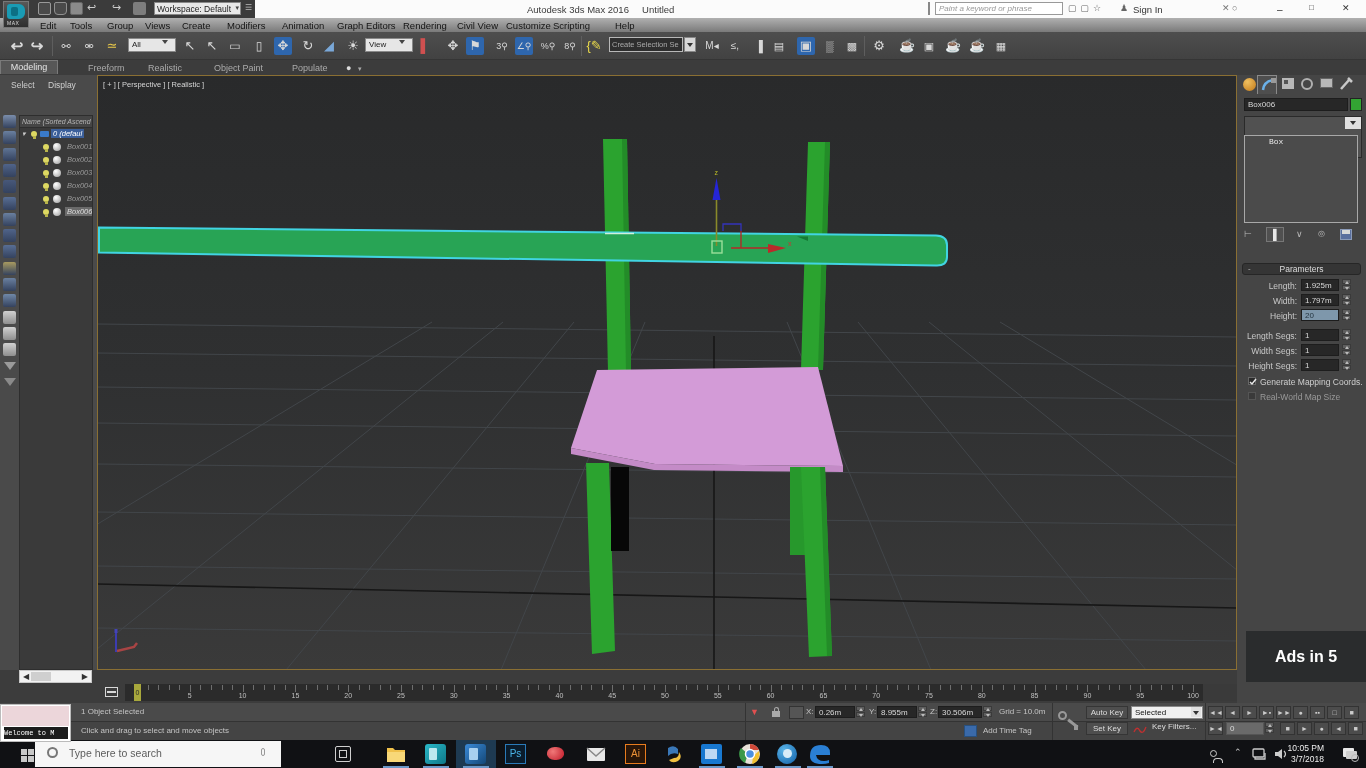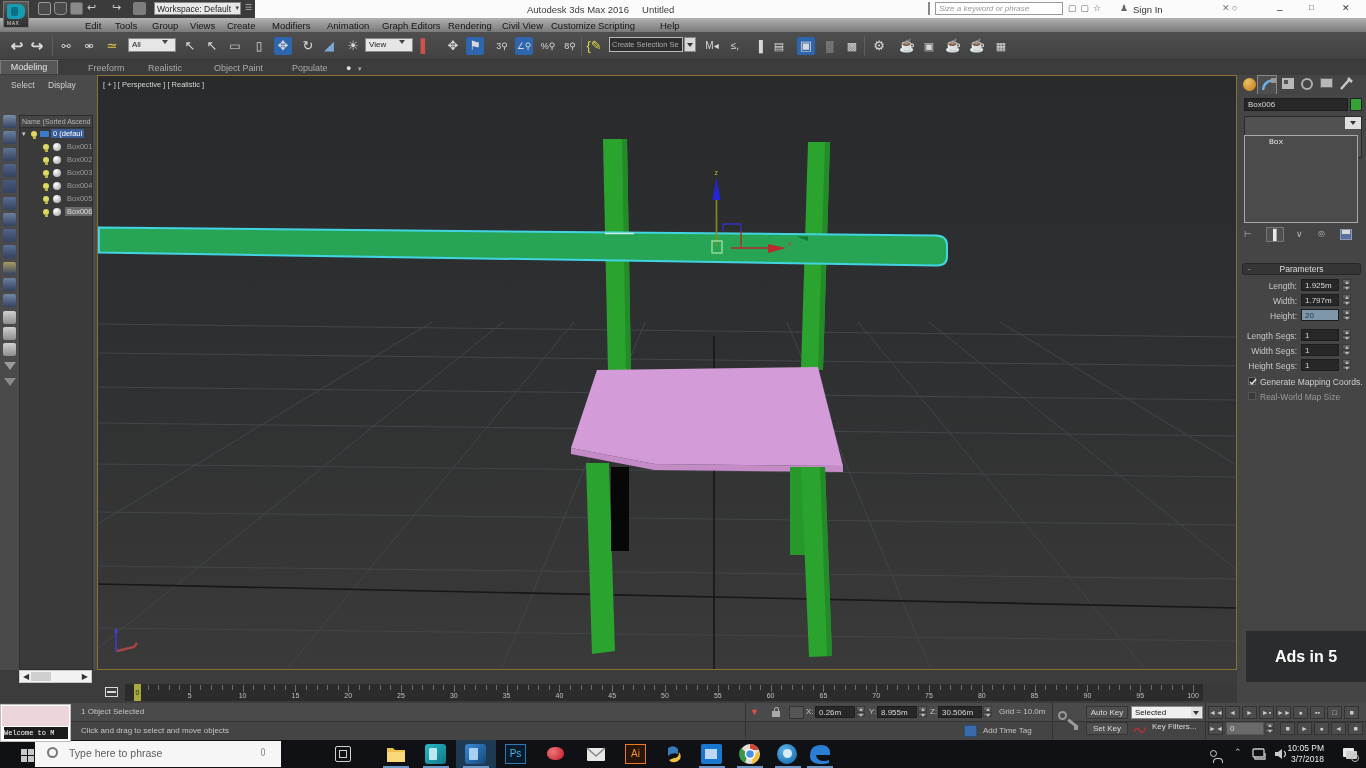--- a/index.html
+++ b/index.html
@@ -11,34 +11,34 @@
 #titlewhite{left:255px;top:0;width:1111px;height:18px;background:#fbfbfb;color:#3a3a3a;font-size:9.5px;}
 #apptn{left:3px;top:1px;width:26px;height:27px;background:linear-gradient(#585858,#2e2e2e);border:1px solid #777;z-index:30;}
 #apptn .logo{position:absolute;left:3px;top:2px;width:18px;height:15px;background:#1a9bb4;border-radius:3px 6px 6px 3px;}
 #apptn .logo:after{content:"";position:absolute;left:4px;top:3px;width:7px;height:9px;background:#0c6f84;border-radius:2px;}
 #apptn .mx{position:absolute;left:3px;bottom:1px;font-size:5px;color:#ddd;letter-spacing:.5px;}
 .qico{position:absolute;top:2px;width:13px;height:13px;background:#777;border-radius:2px;}
 #wsbox{left:154px;top:2px;width:87px;height:13px;background:#e8e8e8;border:1px solid #888;font-size:8.5px;color:#222;padding:1px 2px;}
 #wsbox:after{content:"▾";position:absolute;right:1px;top:1px;font-size:7px;color:#444;}
 
 #menubar{left:0;top:18px;width:1366px;height:14px;background:linear-gradient(#b0b0b0,#7a7a7a);color:#141414;font-size:9.5px;}
-#menubar span{position:absolute;top:2px;margin-left:45px;}
+#menubar span{position:absolute;top:2px;}
 
 #toolbar{left:0;top:32px;width:1366px;height:28px;background:linear-gradient(#4e4e4e,#424242);border-bottom:1px solid #353535;}
 .tico{position:absolute;top:5px;width:18px;height:18px;color:#d8d8d8;font-size:13px;line-height:18px;text-align:center;}
 .tblue{background:#2e66ad;border-radius:2px;}
 .tsep{position:absolute;top:4px;width:1px;height:20px;background:#5e5e5e;}
 
 #ribbon{left:0;top:60px;width:1366px;height:15px;background:#3c3c3c;color:#ababab;font-size:9px;}
 #ribbon span{position:absolute;top:3px;}
 #rtab{left:8px;top:1px;width:58px;height:14px;background:#575757;border:1px solid #7a7a7a;border-bottom:none;color:#e5e5e5;text-align:center;line-height:13px;}
 
 #sx{left:0;top:75px;width:97px;height:595px;background:#4a4a4a;color:#cfcfcf;font-size:8.5px;}
 #sxtabs{position:absolute;left:0;top:5px;width:97px;height:14px;}
-#sxtree{position:absolute;left:19px;top:40px;width:74px;height:555px;background:#3a3a3a;border:1px solid #2e2e2e;overflow:hidden;}
+#sxtree{position:absolute;left:19px;top:40px;width:74px;height:555px;background:#3a3a3a;border:1px solid #2e2e2e;overflow:hidden;font-style:italic;}
 #sxhead{height:12px;background:#454545;color:#b5b5b5;font-size:7px;line-height:12px;padding-left:2px;border-bottom:1px solid #2e2e2e;}
 .trow{position:relative;height:13px;font-size:7.5px;color:#b0b0b0;white-space:nowrap;}
 .bulb{position:absolute;width:6px;height:6px;background:#ddd862;border-radius:50%;top:3px;}
 .bulb:after{content:"";position:absolute;left:1.5px;top:5px;width:3px;height:3px;background:#b8b44a;}
 .sph{position:absolute;width:8px;height:8px;background:radial-gradient(circle at 35% 30%,#fff,#9a9a9a);border-radius:50%;top:2px;}
 .sicol{position:absolute;left:1px;top:40px;width:17px;}
 .sico{position:absolute;left:2px;width:13px;height:13px;border-radius:2px;background:linear-gradient(#7d9cc4,#45628c);}
 
 #vp{left:97px;top:75px;width:1140px;height:595px;}
 
@@ -72,21 +72,21 @@
     <div class="qico" style="left:70px;background:#8a8a8a;border:1px solid #666;"></div>
     <span style="position:absolute;left:87px;top:1px;color:#ccc;font-size:11px;">↩</span>
     <span style="position:absolute;left:112px;top:1px;color:#ccc;font-size:11px;">↪</span>
     <div class="qico" style="left:133px;background:#7d7d7d;"></div>
     <div id="wsbox" class="abs">Workspace: Default</div>
     <span style="position:absolute;left:245px;top:3px;color:#bbb;font-size:8px;">☰</span>
   </div>
   <div id="titlewhite" class="abs">
     <span style="position:absolute;left:272px;top:4px;">Autodesk 3ds Max 2016&nbsp;&nbsp;&nbsp;&nbsp;&nbsp;Untitled</span>
     <span style="position:absolute;left:673px;top:2px;width:2px;height:13px;background:#888;"></span>
-    <div style="position:absolute;left:680px;top:2px;width:128px;height:13px;background:#fff;border:1px solid #999;font-style:italic;color:#999;font-size:8px;padding:1px 3px;">Size a keyword or phrase</div>
+    <div style="position:absolute;left:680px;top:2px;width:128px;height:13px;background:#fff;border:1px solid #999;font-style:italic;color:#999;font-size:8px;padding:1px 3px;">Paint a keyword or phrase</div>
     <span style="position:absolute;left:813px;top:3px;color:#666;font-size:9px;letter-spacing:4px;">▢▢☆</span>
     <span style="position:absolute;left:865px;top:3px;color:#666;font-size:9px;">♟</span>
     <span style="position:absolute;left:878px;top:4px;color:#333;">Sign In</span>
     <span style="position:absolute;left:967px;top:3px;color:#777;font-size:9px;">✕&nbsp;○</span>
     <span style="position:absolute;left:1022px;top:4px;color:#333;font-size:10px;">–</span>
     <span style="position:absolute;left:1054px;top:3px;color:#333;font-size:8px;">□</span>
     <span style="position:absolute;left:1087px;top:3px;color:#333;font-size:9px;">✕</span>
   </div>
   <div id="apptn" class="abs">
       <div class="logo"></div>
@@ -602,21 +602,21 @@
         <div style="position:absolute;left:1348px;top:19px;width:15px;height:13px;background:#4c4c4c;border:1px solid #333;color:#ccc;font-size:7px;text-align:center;line-height:12px;">■</div>
       </div>
   </div>
   <div id="tb" class="abs">
     <div style="position:absolute;left:21px;top:9px;width:5.5px;height:5.5px;background:#c8c8c8;"></div>
     <div style="position:absolute;left:28px;top:9px;width:5.5px;height:5.5px;background:#c8c8c8;"></div>
     <div style="position:absolute;left:21px;top:16px;width:5.5px;height:5.5px;background:#c8c8c8;"></div>
     <div style="position:absolute;left:28px;top:16px;width:5.5px;height:5.5px;background:#c8c8c8;"></div>
     <div id="search">
       <div style="position:absolute;left:12px;top:6px;width:11px;height:11px;border:2px solid #777;border-radius:50%;"></div>
-      <span style="position:absolute;left:34px;top:6px;">Type here to phrase</span>
+      <span style="position:absolute;left:34px;top:6px;">Type here to search</span>
       <div style="position:absolute;right:16px;top:7px;width:4px;height:8px;border:1px solid #999;border-radius:2px;"></div>
     </div>
     <div id="tbicons">
         <div style="position:absolute;left:324px;top:0px;width:40px;height:28px;">
           <div style="position:absolute;left:11px;top:6px;width:16px;height:16px;border:1.5px solid #cfcfcf;border-radius:2px;"></div>
           <div style="position:absolute;left:15px;top:10px;width:8px;height:8px;border:1px solid #cfcfcf;"></div>
         </div>
         <div style="position:absolute;left:376px;top:0px;width:40px;height:28px;"><svg width="40" height="28">
             <path d="M11,8 L17,8 L19,10 L29,10 L29,22 L11,22 Z" fill="#f0c14b"></path>
             <path d="M11,12 L29,12 L29,22 L11,22 Z" fill="#f8d878"></path>

